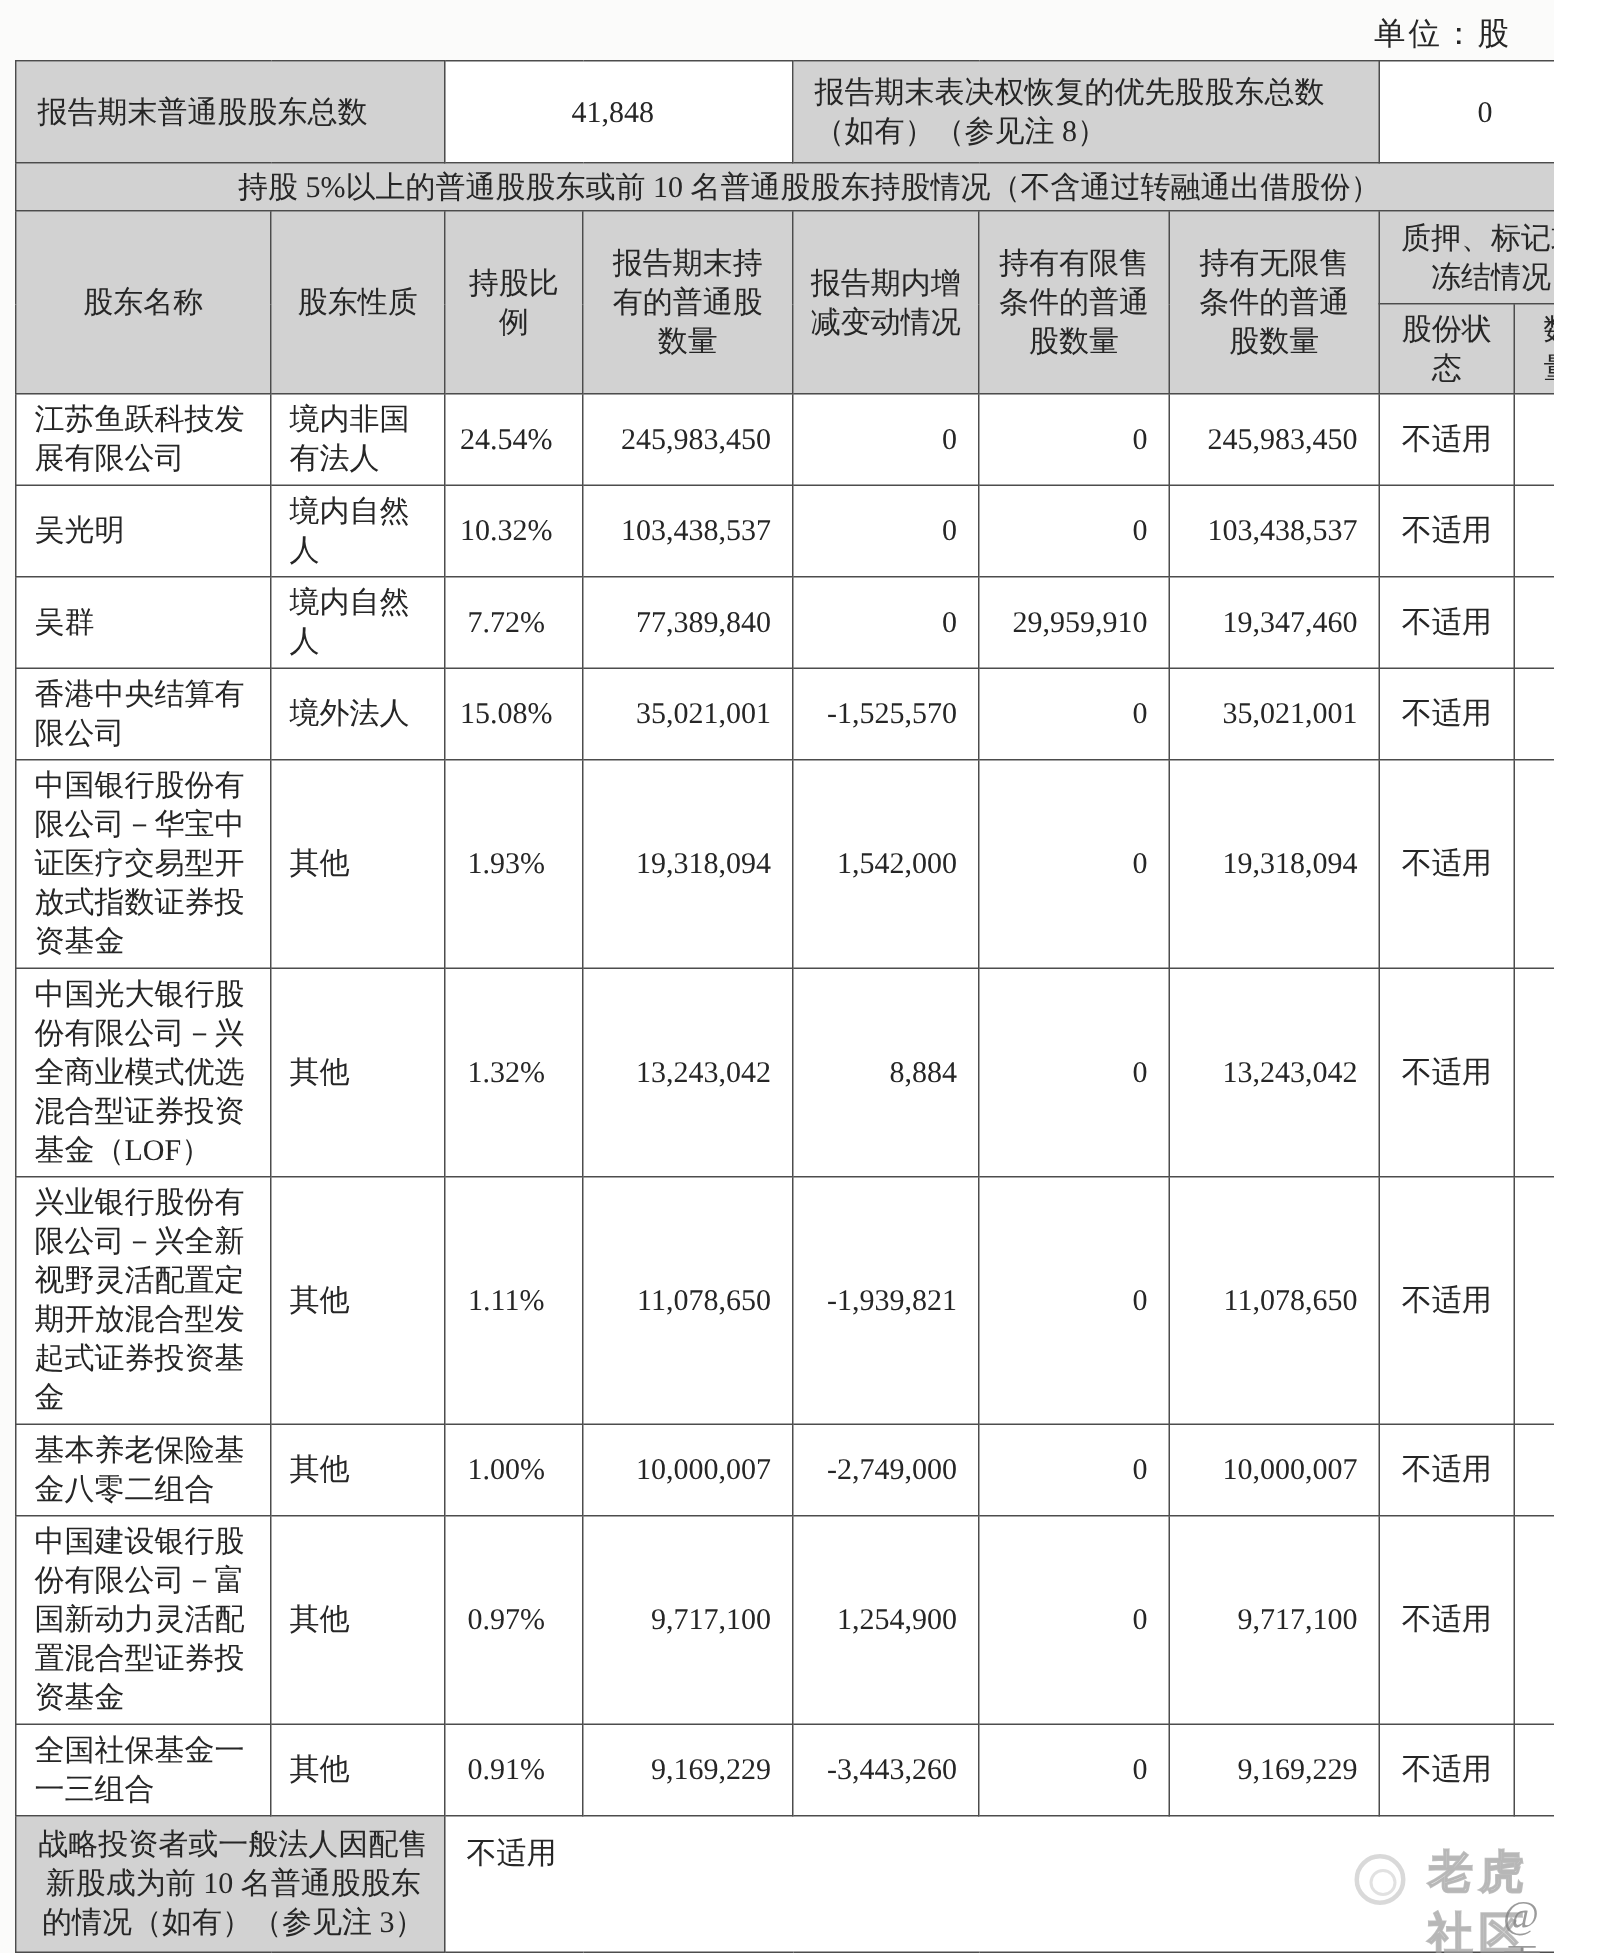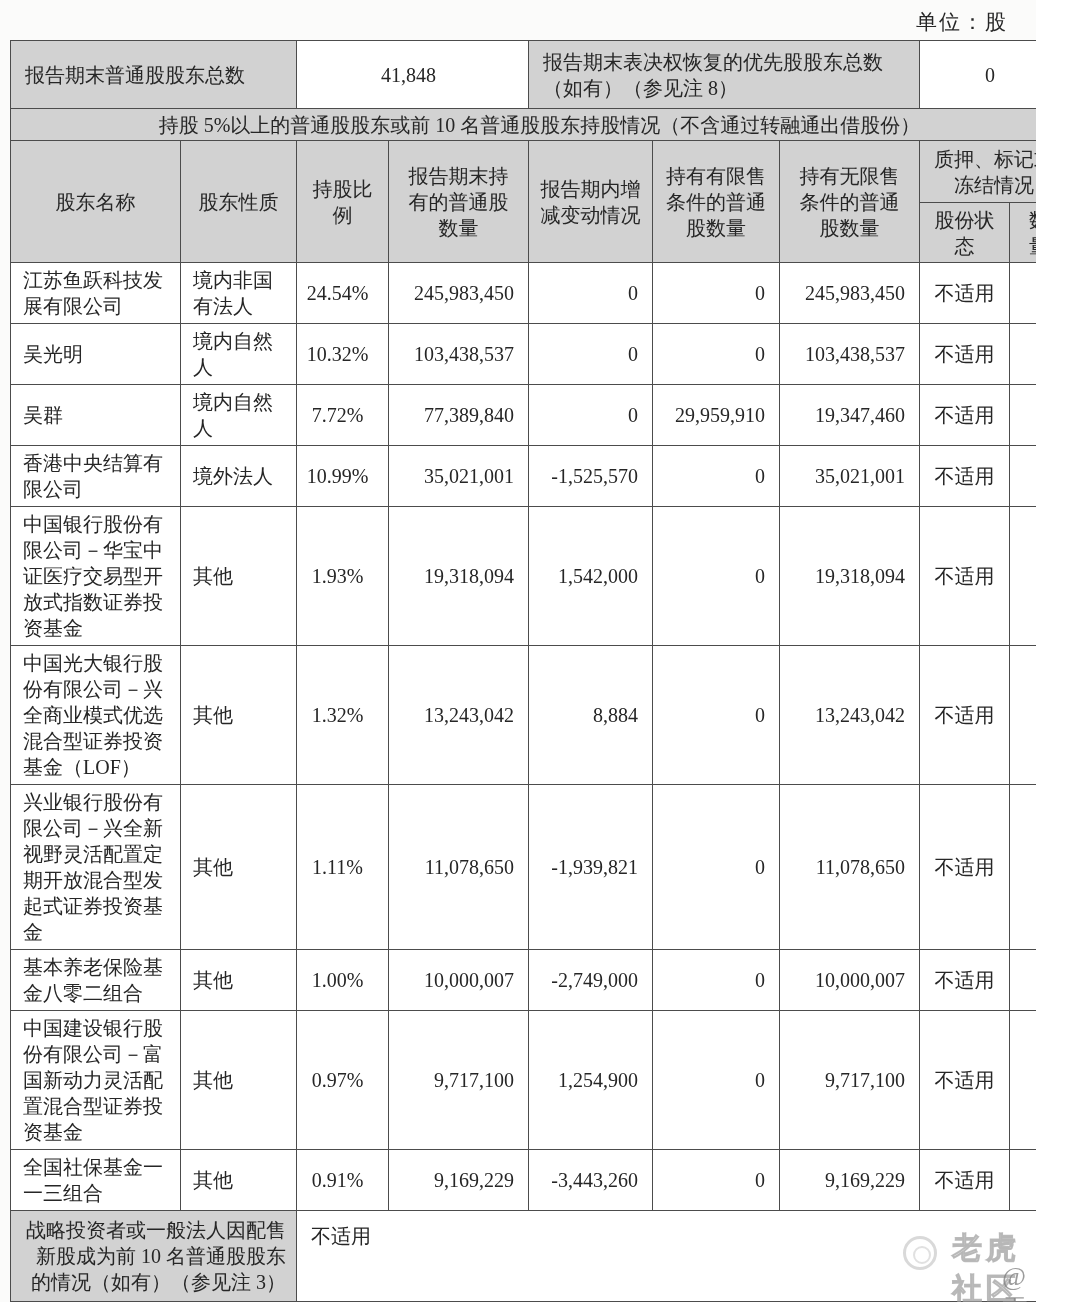--- a/index.html
+++ b/index.html
@@ -39,21 +39,21 @@
   th.h-status  { padding:2px 8px; }
   td.lbl  { text-align:left; padding:6px 20px 6px 14px; }
   td.val-num { text-align:center; padding:2px 12px 2px 4px; }
   td.c-name   { text-align:left; padding:4px 8px 4px 12px; }
   td.c-nature { text-align:left; padding:4px 14px 4px 12px; }
   td.c-ratio  { text-align:center; padding:2px 12px 2px 2px; }
   td.c-num    { text-align:right; padding:2px 14px 2px 2px; }
   td.c-status { text-align:center; padding:2px 4px; }
   td.c-qty    { text-align:right; padding:2px 12px 2px 2px; }
   td.section-band { text-align:center; padding:2px 10px; }
-  td.bottom-label { text-align:right; vertical-align:middle; padding:6px 10px 6px 14px; }
+  td.bottom-label { text-align:center; vertical-align:middle; padding:6px 10px 6px 14px; }
   td.bottom-value { text-align:left; vertical-align:middle; padding:8px 14px; }
   
   .watermark { position:absolute; pointer-events:none; color:rgba(150,150,150,0.55); }
   .wm-brand  { left:952px; top:1228px; font-size:30px; letter-spacing:4px; font-weight:bold;
                -webkit-text-stroke:1px rgba(150,150,150,0.6); color:rgba(190,190,190,0.35); }
   .wm-ring   { left:903px; top:1236px; width:34px; height:34px; border-radius:50%;
                border:3px solid rgba(170,170,170,0.45); }
   .wm-ring::after { content:""; position:absolute; left:7px; top:7px; width:14px; height:14px;
                border-radius:50%; border:2px solid rgba(170,170,170,0.35); }
   .wm-author { left:1002px; top:1262px; font-size:26px; color:rgba(130,130,130,0.8); }
@@ -136,21 +136,21 @@
     <td class="c-num">77,389,840</td>
     <td class="c-num">0</td>
     <td class="c-num">29,959,910</td>
     <td class="c-num">19,347,460</td>
     <td class="c-status">不适用</td>
     <td class="c-qty">0</td>
   </tr>
         <tr style="height: 54px;">
     <td class="c-name">香港中央结算有限公司</td>
     <td class="c-nature">境外法人</td>
-    <td class="c-ratio">10.99%</td>
+    <td class="c-ratio">15.08%</td>
     <td class="c-num">35,021,001</td>
     <td class="c-num">-1,525,570</td>
     <td class="c-num">0</td>
     <td class="c-num">35,021,001</td>
     <td class="c-status">不适用</td>
     <td class="c-qty">0</td>
   </tr>
         <tr style="height: 133px;">
     <td class="c-name">中国银行股份有限公司－华宝中证医疗交易型开放式指数证券投资基金</td>
     <td class="c-nature">其他</td>

